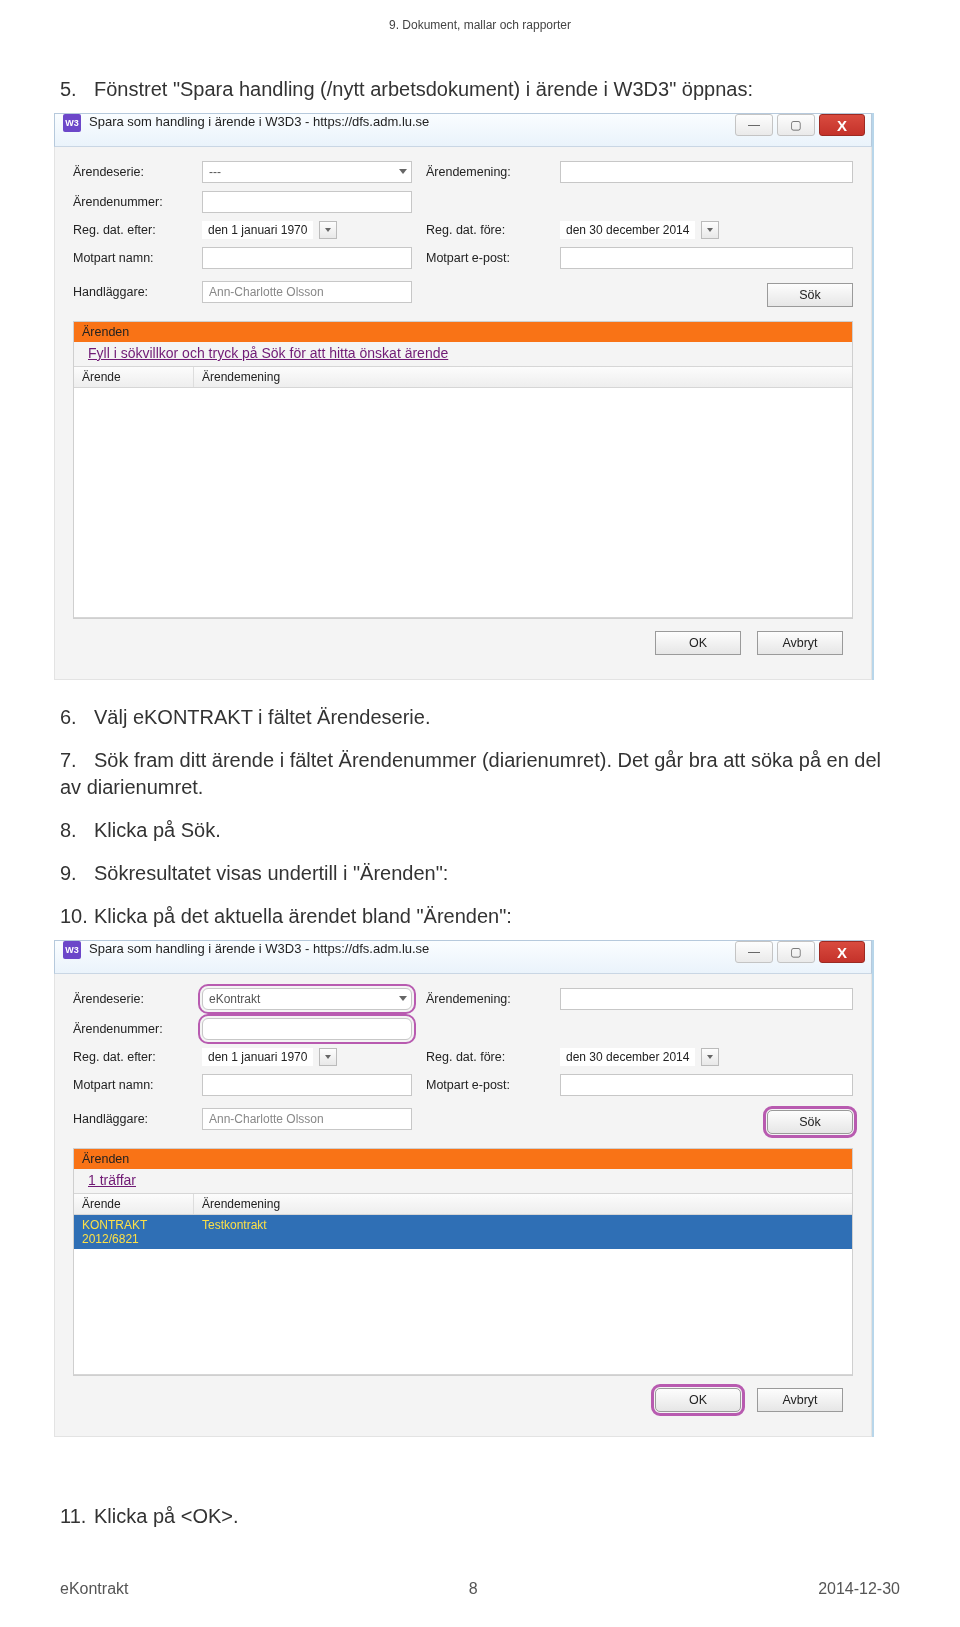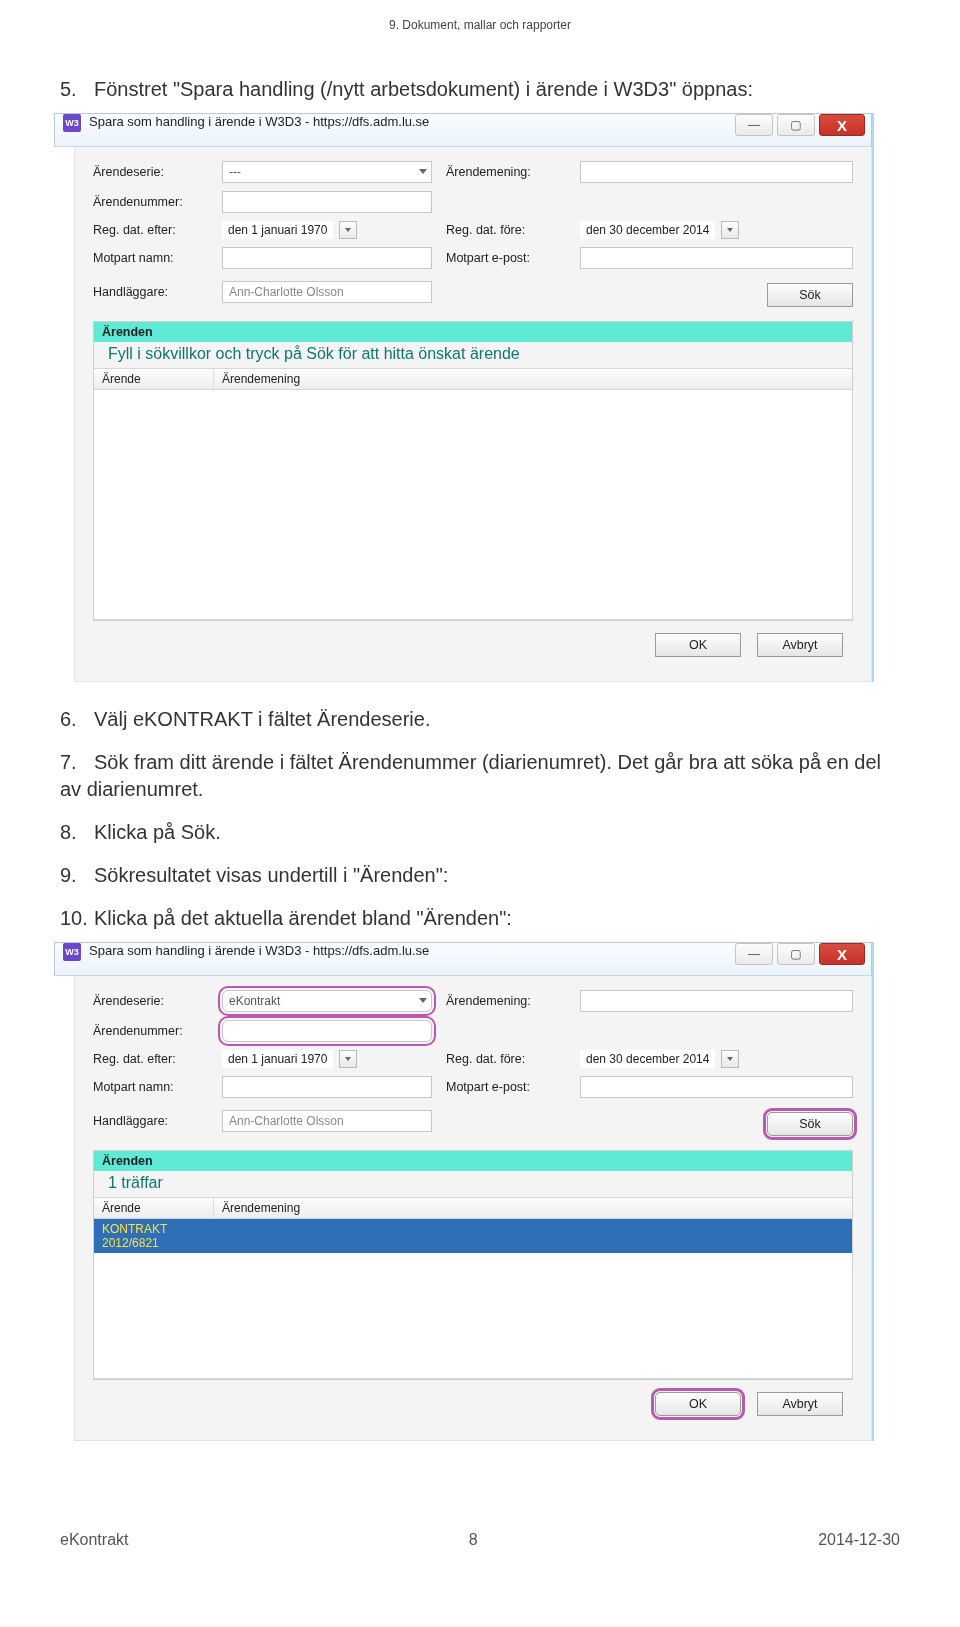--- a/index.html
+++ b/index.html
@@ -41,21 +41,20 @@
     width: 38px; height: 22px; border:1px solid #c4c4c4;
     background: linear-gradient(#fdfdfd,#eaeaea);
     border-radius: 3px; display:flex;align-items:center;justify-content:center;
     font-size: 12px; color:#555;
   }
   .win-btn.close { background: linear-gradient(#d94b3f,#c4322a); color:#fff; border-color:#9c2a22; width:46px; font-weight:bold; font-size:15px;}
   .form-area {
     border:1px solid #e3e3e3; border-top:none;
     background:#f4f4f4;
     padding: 14px 18px 14px 18px;
-    margin-left: 20px;
   }
   .form-grid {
     display:grid;
     grid-template-columns: 115px 210px 120px 1fr;
     row-gap: 8px; column-gap: 14px;
     font-size: 12.5px; color:#222;
     align-items:center;
   }
   .lbl { font-size:12.5px; }
   .fld {
@@ -76,22 +75,22 @@
   .sok-btn-wrap { display:flex; justify-content:flex-end; padding-top:6px; }
   .btn {
     min-width: 86px; height: 24px;
     border:1px solid #9a9a9a;
     background: linear-gradient(#fdfdfd,#e6e6e6);
     font-size:12.5px;
     display:inline-flex; align-items:center; justify-content:center;
     padding: 0 10px;
   }
   .arenden-box { border:1px solid #cfcfcf; margin-top:14px; background:#f4f4f4; }
-  .arenden-title { background:#5eead4; font-size:12.5px; padding:3px 8px;font-weight:bold; }
-  .arenden-sub { font-size:16px; padding: 3px 14px 5px 14px; color:#0f766e; }
+  .arenden-title { background:#f97316; font-size:12.5px; padding:3px 8px; }
+  .arenden-sub { font-size:14px; padding: 3px 14px 5px 14px; color:#701a75;text-decoration:underline; }
   .list-head {
     display:flex; background:linear-gradient(#fcfcfc,#eeeeee);
     border-top:1px solid #d6d6d6; border-bottom:1px solid #d6d6d6;
     font-size:12px;
   }
   .list-head .c1 { width:120px; padding:3px 8px; border-right:1px solid #ddd;}
   .list-head .c2 { flex:1; padding:3px 8px;}
   .list-body { background:#fff; height: 230px; border-bottom:1px solid #d6d6d6;}
   .list-body.short { height: 160px; }
   .row-sel {
@@ -238,31 +237,33 @@
       <div class="arenden-box">
         <div class="arenden-title">Ärenden</div>
         <div class="arenden-sub">1 träffar</div>
         <div class="list-head">
           <div class="c1">Ärende</div>
           <div class="c2">Ärendemening</div>
         </div>
         <div class="list-body short">
           <div class="row-sel">
             <div class="c1">KONTRAKT 2012/6821</div>
+            <div class="c2">Testkontrakt</div>
           </div>
         </div>
       </div>
 
       <div class="bottom-btns">
         <span class="btn hl-purple-btn">OK</span>
         <span class="btn">Avbryt</span>
       </div>
     </div>
   </div>
 
   <div class="big-gap"></div>
+  <div class="step"><span class="num">11.</span><span>Klicka på &lt;OK&gt;.</span></div>
 
   <div class="footer">
     <span>eKontrakt</span>
     <span>8</span>
     <span>2014-12-30</span>
   </div>
 </div>
 
 </body></html>

